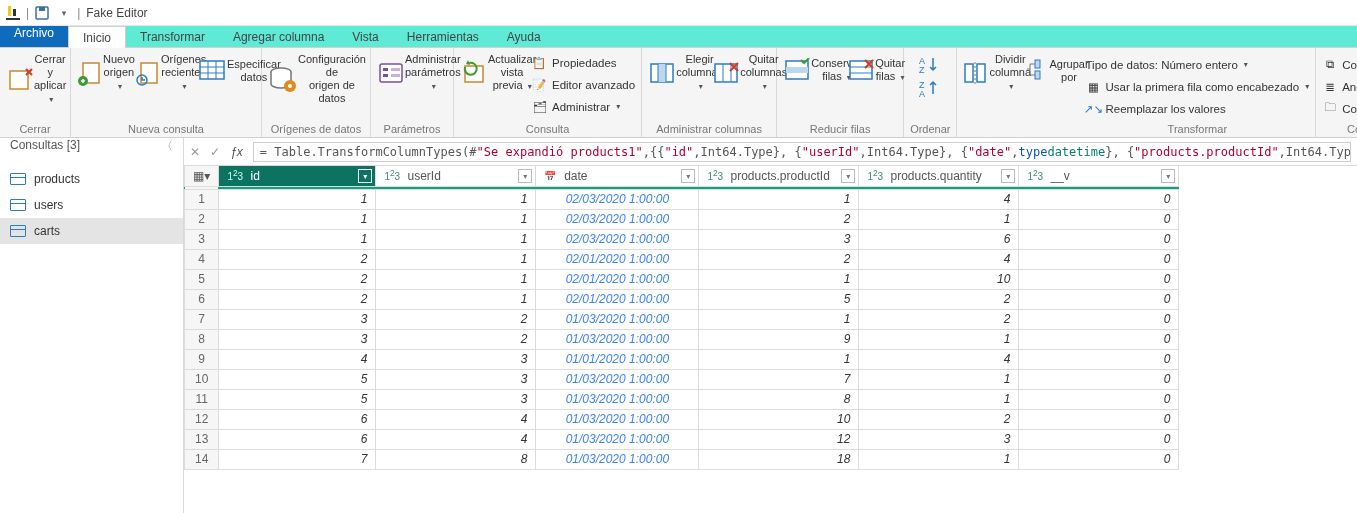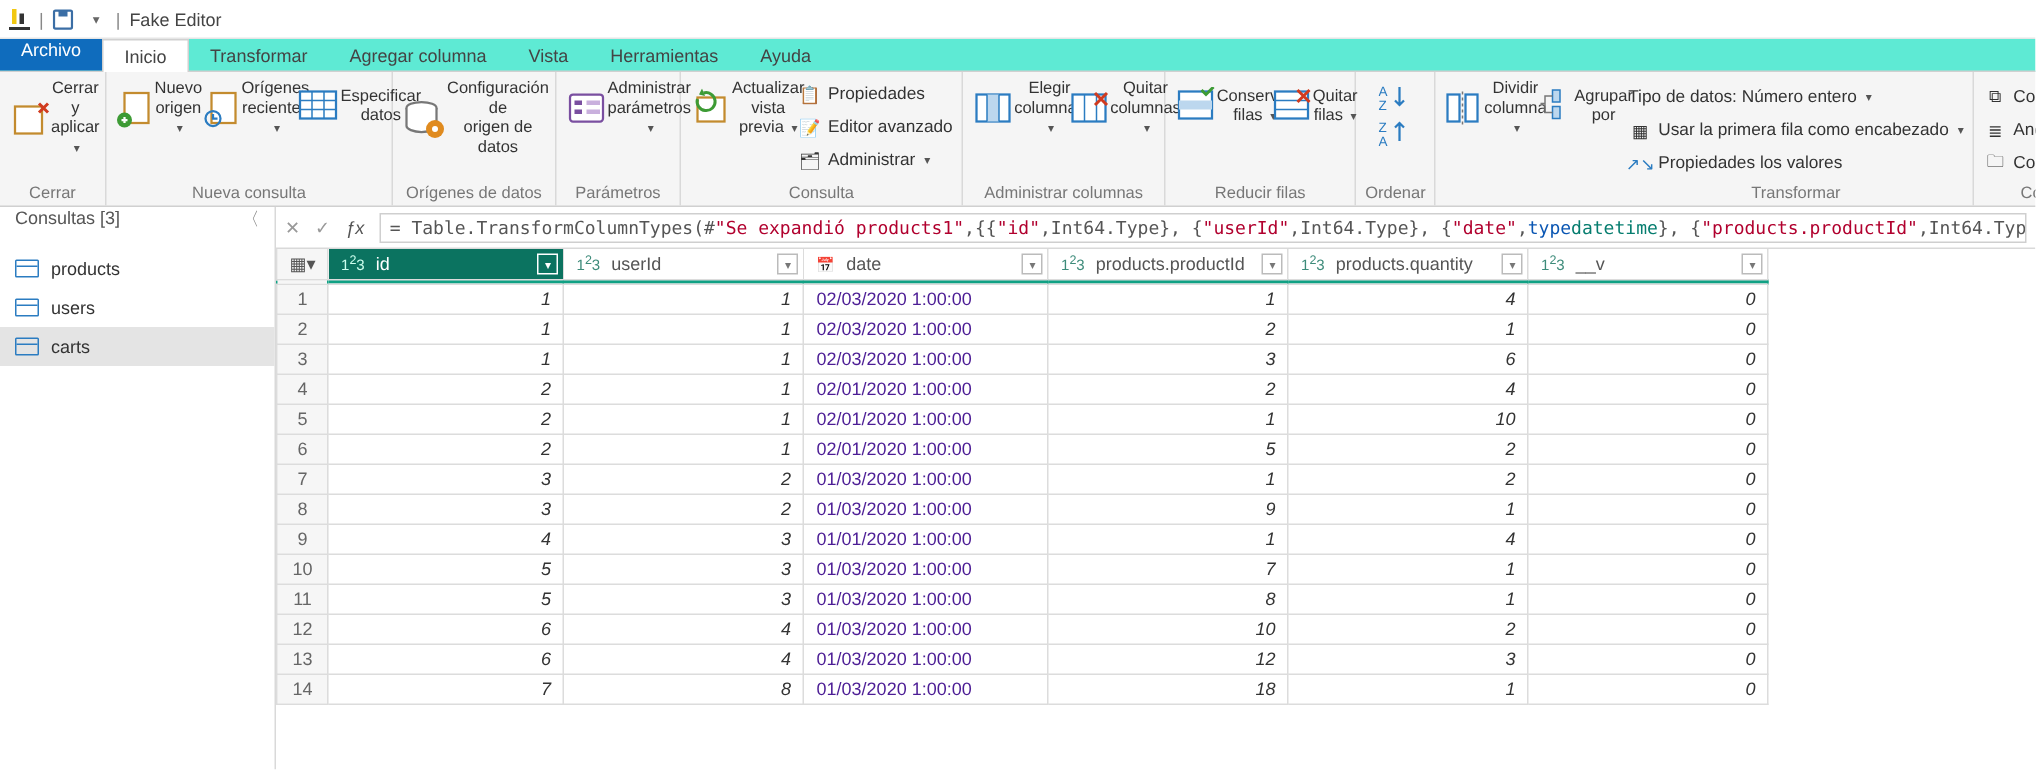--- a/index.html
+++ b/index.html
@@ -59,21 +59,21 @@
 .grid table{border-collapse:collapse;table-layout:fixed}
 .grid th,.grid td{border:1px solid #dcdcdc;height:20px;padding:0 8px;font-size:12px}
 .grid th{background:#fff;text-align:left;font-weight:normal;color:#555;position:relative;white-space:nowrap}
 .grid th.idcol{background:#0b7360;color:#fff}
 .grid th .type-ico{font-size:10px;color:#3d8b7a;margin-right:4px}
 .grid th.idcol .type-ico{color:#cfe}
 .grid th .filter{position:absolute;right:3px;top:3px;width:14px;height:14px;border:1px solid #bbb;background:#fff;color:#777;font-size:8px;display:flex;align-items:center;justify-content:center}
 .grid th.idcol .filter{border-color:#fff;background:#0b7360;color:#fff}
 .grid .rownum{width:34px;text-align:center;background:#f6f6f6;color:#666}
 .grid td.num{text-align:right;font-style:italic;color:#333}
-.grid td.date{text-align:left;color:#4c1d95}
+.grid td.date{text-align:center;font-style:italic;color:#3b82f6}
 .grid .corner{width:34px;background:#f6f6f6}
 .grid tr:first-child th{border-top:none}
 .grid tr.hbar td,.grid tr.hbar th{height:3px;padding:0;background:#10a184;border-left-color:#10a184;border-right-color:#10a184}
 .grid tr.hbar .corner{background:#f6f6f6}
 
 svg{display:block}
 </style>
 </head>
 <body>
 
@@ -350,21 +350,21 @@
             <span>Tipo de datos: Número entero</span> 
             <span class="dd">▾</span>
           </div>
         <div class="mini-row">
             <span class="mini-ico">▦</span>
             <span>Usar la primera fila como encabezado</span> 
             <span class="dd">▾</span>
           </div>
         <div class="mini-row">
             <span class="mini-ico" style="color:#2b7cc1">↗↘</span>
-            <span>Propiedades los valores</span>
+            <span>Reemplazar los valores</span>
           </div>
       </div>
     </div>
     <div class="group-label">Transformar</div>
   </div>
 
   <div class="group" style="border-right:none">
     <div class="group-body">
       <div class="mini-col" style="padding-top:4px">
         <div class="mini-row">

